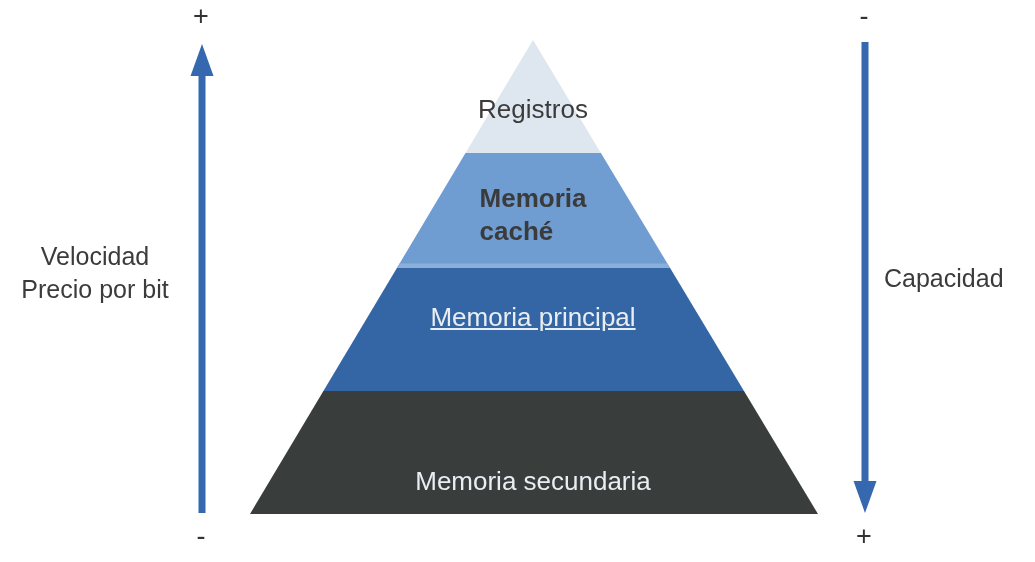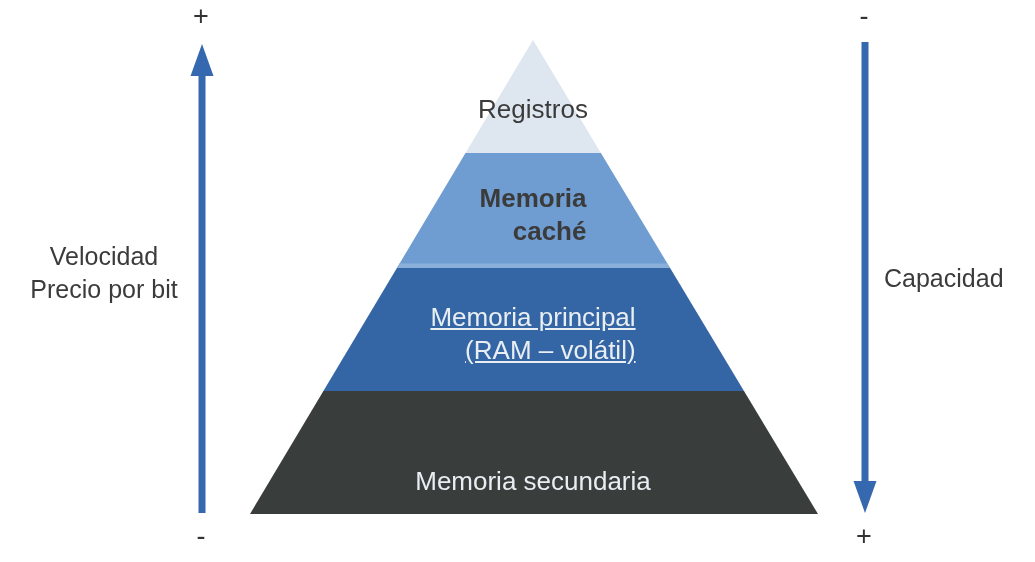--- a/index.html
+++ b/index.html
@@ -9,21 +9,21 @@
     height: 562px;
     background: #ffffff;
     font-family: "Liberation Sans", sans-serif;
     overflow: hidden;
   }
   #diagram-svg { position: absolute; left: 0; top: 0; }
   .lvl-label {
     position: absolute;
     left: 533px;
     transform: translateX(-50%);
-    text-align: right;
+    text-align: left;
     font-size: 26px;
     line-height: 33px;
     white-space: nowrap;
   }
   .dark-text  { color: #3b3b3b; }
   .light-text { color: #e9eef2; }
   .axis-sign {
     position: absolute;
     width: 40px;
     text-align: center;
@@ -32,21 +32,21 @@
     line-height: 28px;
   }
   .axis-label {
     position: absolute;
     text-align: center;
     font-size: 25px;
     line-height: 33px;
     color: #3b3b3b;
     white-space: nowrap;
   }
-  #label-left  { left: 9px;  width: 190px; top: 240px; }
+  #label-left  { left: 0;  width: 190px; top: 240px; }
   #label-right { left: 884px; top: 262px; }
   #sign-left-plus   { left: 181px; top: 2px; }
   #sign-left-minus  { left: 181px; top: 522px; }
   #sign-right-minus { left: 844px; top: 2px; }
   #sign-right-plus  { left: 844px; top: 522px; }
   #lbl-registros  { top: 93px; }
   #lbl-cache      { top: 182px; font-weight: bold; }
   #lbl-principal  { top: 301px; text-decoration: underline; }
   #lbl-secundaria { top: 421px; margin-top: 44px; }
 </style>
@@ -78,21 +78,20 @@
     <div>Registros</div>
   </div>
 
   <div id="lbl-cache" class="lvl-label dark-text">
     <div>Memoria</div>
     <div>caché</div>
   </div>
 
   <div id="lbl-principal" class="lvl-label light-text">
     <div>Memoria principal</div>
-    <div>(RAM – volátil)</div>
   </div>
 
   <div id="lbl-secundaria" class="lvl-label light-text">
     <div>Memoria secundaria</div>
   </div>
 
   <div id="sign-left-plus" class="axis-sign">+</div>
   <div id="sign-left-minus" class="axis-sign">-</div>
   <div id="sign-right-minus" class="axis-sign">-</div>
   <div id="sign-right-plus" class="axis-sign">+</div>

